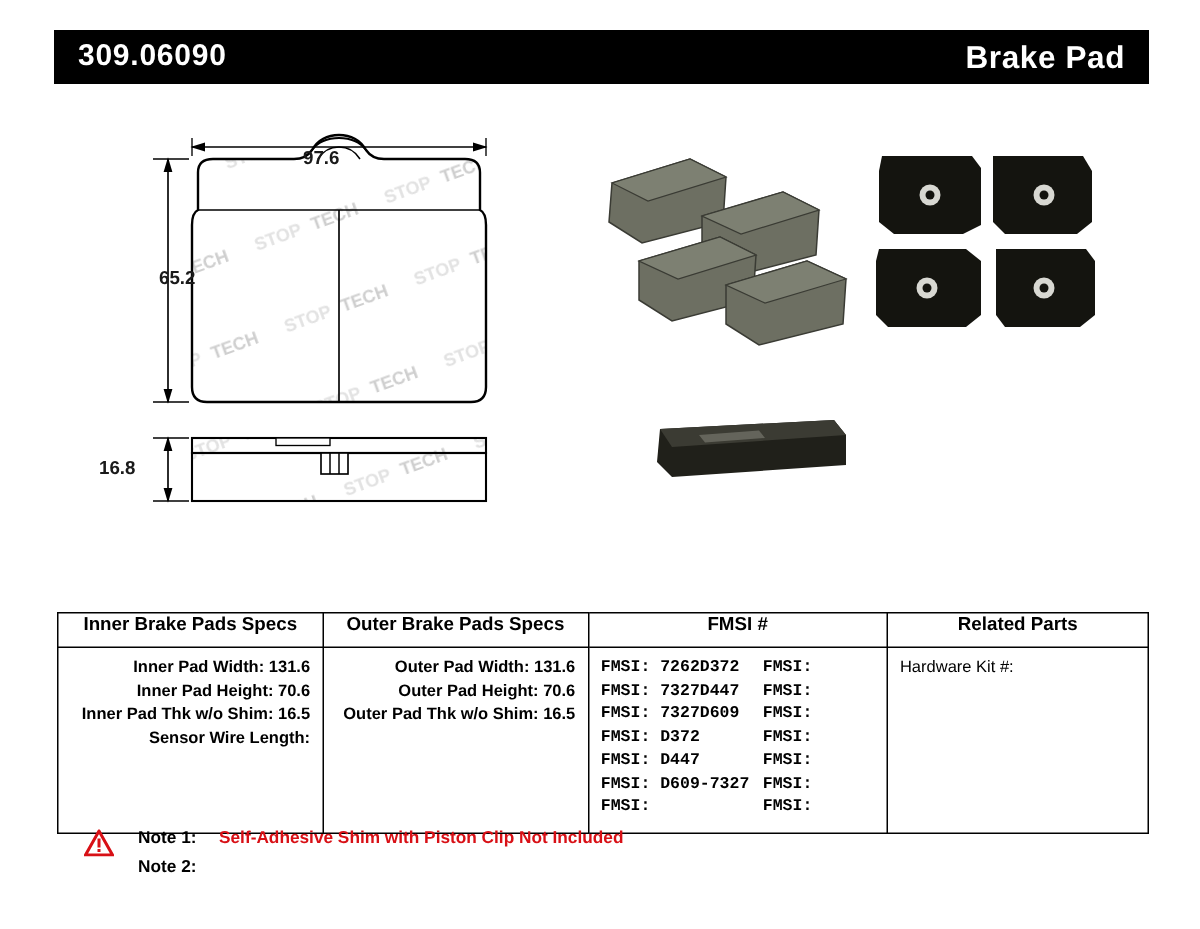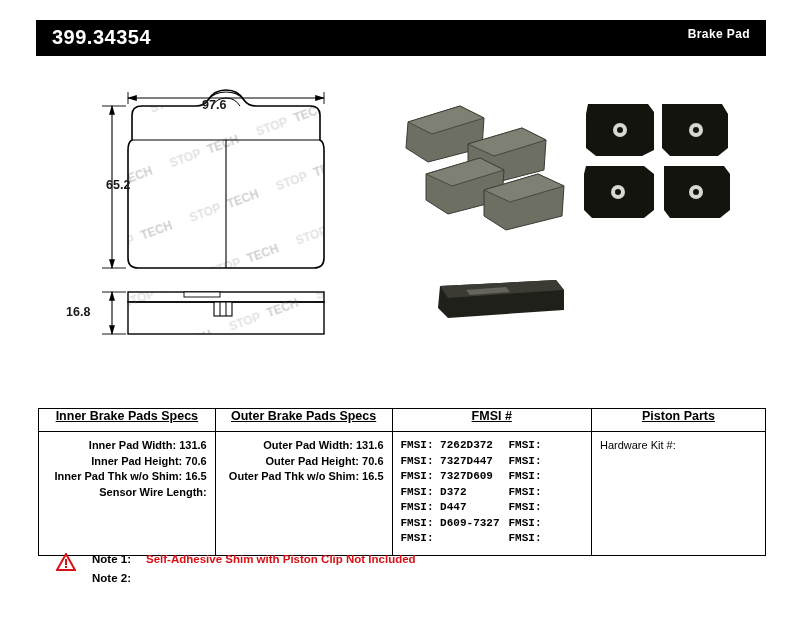--- a/index.html
+++ b/index.html
@@ -40,21 +40,21 @@
     font-weight: bold;
     letter-spacing: 0.5px;
   }
   .header-title {
     position: absolute;
     left: 520px;
     top: 27px;
     width: 230px;
     text-align: right;
     color: #ffffff;
-    font-size: 12px;
+    font-size: 21px;
     font-weight: bold;
     letter-spacing: 0.4px;
   }
 
   
   .drawing {
     position: absolute;
     left: 36px;
     top: 70px;
     width: 730px;
@@ -79,21 +79,20 @@
   .spec-table th, .spec-table td {
     border: 1px solid #000000;
     vertical-align: top;
     padding: 0;
   }
   .spec-table th {
     height: 22px;
     font-size: 12.5px;
     font-weight: bold;
     text-align: center;
-    text-decoration: underline;
   }
   .col-a { width: 176px; }
   .col-b { width: 176px; }
   .col-c { width: 200px; }
   .col-d { width: 176px; }
 
   .cell-body {
     padding: 6px 8px 8px 8px;
     font-size: 11px;
     line-height: 15.5px;
@@ -143,21 +142,21 @@
     width: 20px;
     height: 18px;
   }
 </style>
 </head>
 <body>
 
 <div class="page">
 
   <div class="header-bar"></div>
-  <div class="header-part">399.34354</div>
+  <div class="header-part">309.06090</div>
   <div class="header-title">Brake Pad</div>
 
   <div class="drawing">
     <svg width="730" height="320" viewBox="0 0 730 320">
       <defs>
         <marker id="arrL" markerWidth="9" markerHeight="7" refX="8" refY="3.5" orient="auto">
           <polygon points="9,3.5 0,0.8 0,6.2" fill="#000"></polygon>
         </marker>
         <marker id="arrR" markerWidth="9" markerHeight="7" refX="1" refY="3.5" orient="auto">
           <polygon points="0,3.5 9,0.8 9,6.2" fill="#000"></polygon>
@@ -246,21 +245,21 @@
     <div class="dim-label" style="left:30px; top:108px;margin-left:40px;">65.2</div>
     <div class="dim-label" style="left:30px; top:235px;">16.8</div>
   </div>
 
   <table class="spec-table">
     <tbody>
         <tr>
       <th class="col-a">Inner Brake Pads Specs</th>
       <th class="col-b">Outer Brake Pads Specs</th>
       <th class="col-c">FMSI #</th>
-      <th class="col-d">Piston Parts</th>
+      <th class="col-d">Related Parts</th>
     </tr>
     <tr>
       <td class="col-a">
         <div class="cell-body rt">
           <div class="spec-line">Inner Pad Width:  131.6</div>
           <div class="spec-line">Inner Pad Height:  70.6</div>
           <div class="spec-line">Inner Pad Thk w/o Shim:  16.5</div>
           <div class="spec-line">Sensor Wire Length:</div>
         </div>
       </td>

